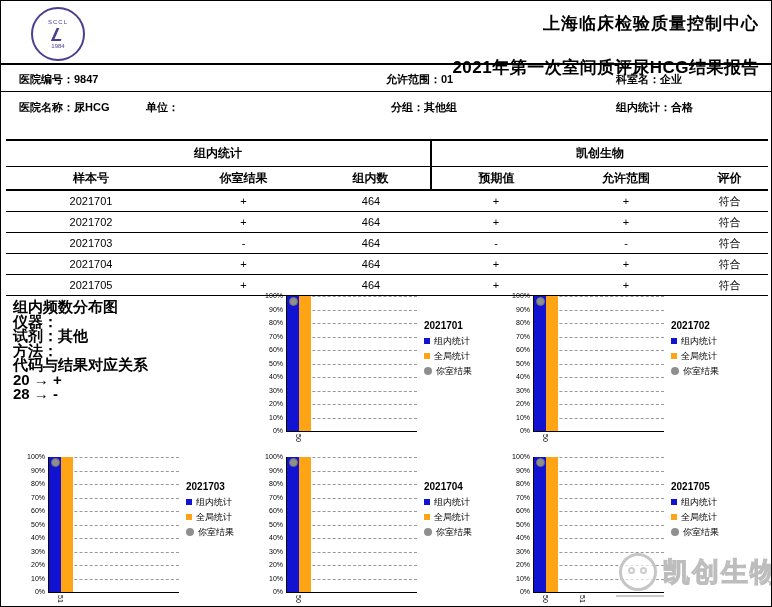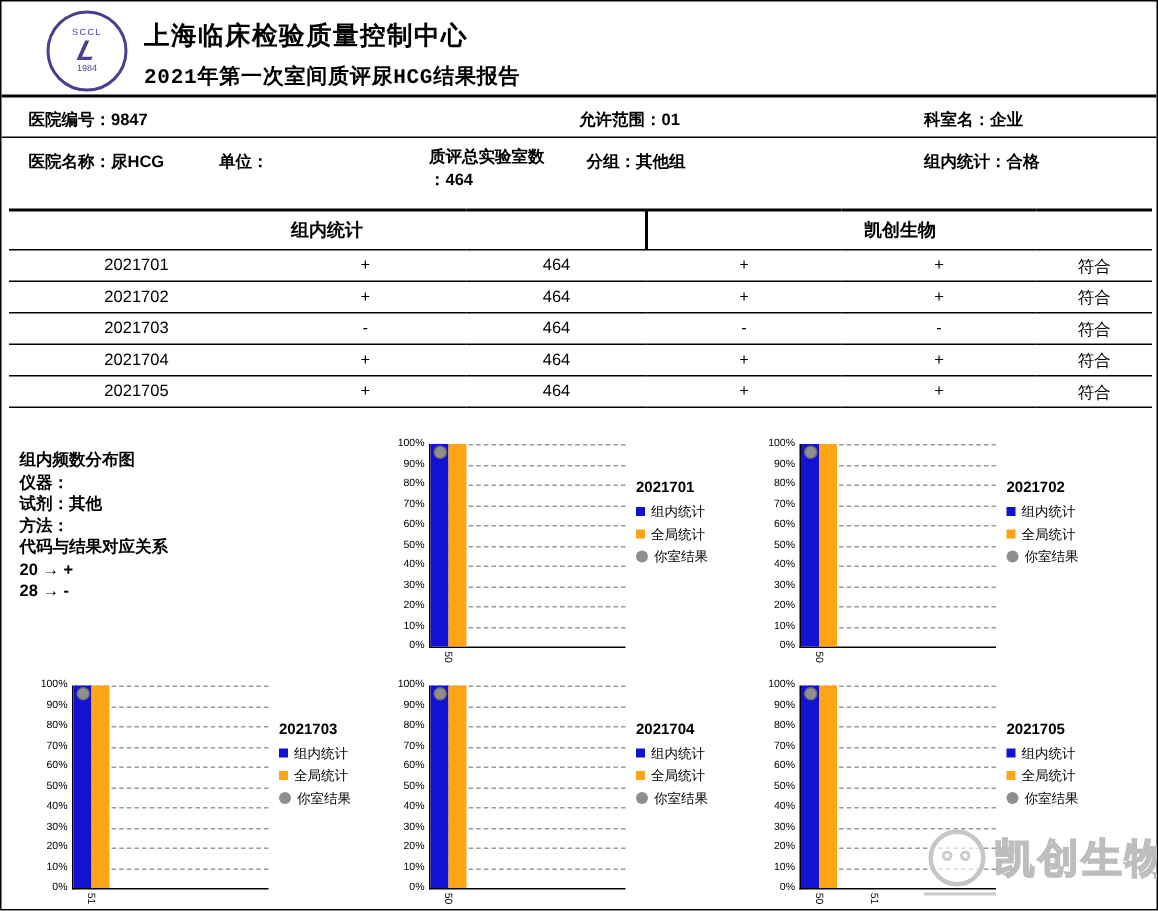--- a/index.html
+++ b/index.html
@@ -6,41 +6,41 @@
   .page{position:relative;width:772px;height:607px;background:#fff;border:1px solid #000;
         box-sizing:border-box;font-family:"Liberation Sans",sans-serif;color:#000;overflow:hidden;}
 
   
   .logo{position:absolute;left:30px;top:6px;width:54px;height:54px;border:2px solid #4a3f8f;
         border-radius:50%;box-sizing:border-box;display:flex;flex-direction:column;align-items:center;
         justify-content:center;color:#4a3f8f;background:#fff;}
   .logo .acr{font-size:6px;letter-spacing:1px;line-height:7px;}
   .logo .mark{font-size:19px;font-weight:bold;font-style:italic;line-height:17px;transform:skewX(-14deg);}
   .logo .yr{font-size:6px;line-height:7px;}
-  .titles{position:absolute;left:95px;right:12px;top:11px;text-align:left;}
+  .titles{position:absolute;left:95px;right:12px;top:11px;text-align:right;}
   .title{font-size:17px;font-weight:bold;letter-spacing:1px;}
-  .subtitle{font-size:14px;font-weight:bold;margin-top:7px;letter-spacing:0.5px;font-family:Liberation Mono, monospace;}
+  .subtitle{font-size:17px;font-weight:bold;margin-top:21px;letter-spacing:0.5px;}
   .hr1{position:absolute;left:0;right:0;top:62px;height:2px;background:#000;}
   .hr2{position:absolute;left:0;right:0;top:90px;height:1px;background:#000;}
 
   
   .info-field{position:absolute;font-size:11px;font-weight:bold;white-space:nowrap;}
   .info-field.wrap2 div{line-height:15px;}
 
   
   .results{position:absolute;left:5px;top:138px;width:762px;border-collapse:collapse;
            table-layout:fixed;border-top:2px solid #000;}
   .results th,.results td{text-align:center;padding:0;}
   .group-row th{height:25px;font-size:12px;border-bottom:1px solid #000;}
   .col-row th{height:22px;font-size:12px;border-bottom:2px solid #000;}
   .vdiv{border-right:2px solid #000;}
   .results td{height:20px;font-size:11px;font-weight:normal;border-bottom:1px solid #000;}
 
   
-  .notes{position:absolute;left:12px;top:299px;font-size:11px;font-weight:bold;line-height:14.5px;}
+  .notes{position:absolute;left:12px;top:299px;font-size:15px;font-weight:bold;line-height:14.5px;}
 
   
   .chart{position:absolute;width:300px;height:170px;}
   .ylabels{position:absolute;left:0;top:0;width:36px;height:135px;}
   .ylab{position:absolute;right:1px;width:34px;text-align:right;font-size:7px;line-height:8px;}
   .plot{position:absolute;left:38px;top:0;width:130px;height:135px;
         border-left:1px solid #000;border-bottom:1px solid #000;}
   .grid{position:absolute;left:0;width:100%;height:0;border-top:1px dashed #9a9a9a;}
   .bar{position:absolute;bottom:0;}
   .dot{position:absolute;width:9px;height:9px;border-radius:50%;border:1px solid #6f6f6f;box-sizing:border-box;}
@@ -78,41 +78,45 @@
   </div>
   <div class="hr1"></div>
 
   <div class="info-field" style="left:18px;top:71px"><span>医院编号：</span><span>9847</span></div>
   <div class="info-field" style="left:385px;top:71px"><span>允许范围：</span><span>01</span></div>
   <div class="info-field" style="left:615px;top:71px"><span>科室名：</span><span>企业</span></div>
   <div class="hr2"></div>
 
   <div class="info-field" style="left:18px;top:99px"><span>医院名称：</span><span>尿HCG</span></div>
   <div class="info-field" style="left:145px;top:99px"><span>单位：</span><span></span></div>
-  <div class="info-field wrap2" style="left:285px;top:97px">
-    <div>质评总实验室数</div>
-    <div>：464</div>
-  </div>
   <div class="info-field" style="left:390px;top:99px"><span>分组：</span><span>其他组</span></div>
   <div class="info-field" style="left:615px;top:99px"><span>组内统计：</span><span>合格</span></div>
 
   <table class="results">
     <colgroup>
       <col style="width:170px">
         <col style="width:135px">
         <col style="width:120px">
       <col style="width:130px">
         <col style="width:130px">
         <col style="width:77px">
     </colgroup>
     <thead>
       <tr class="group-row">
         <th colspan="3" class="vdiv">组内统计</th>
         <th colspan="3">凯创生物</th>
       </tr>
+      <tr class="col-row">
+        <th>样本号</th>
+        <th>你室结果</th>
+        <th class="vdiv">组内数</th>
+        <th>预期值</th>
+        <th>允许范围</th>
+        <th>评价</th>
+      </tr>
     </thead>
     <tbody>
         <tr>
           <td>2021701</td>
           <td>+</td>
           <td>464</td>
           <td>+</td>
           <td>+</td>
           <td>符合</td>
         </tr>

